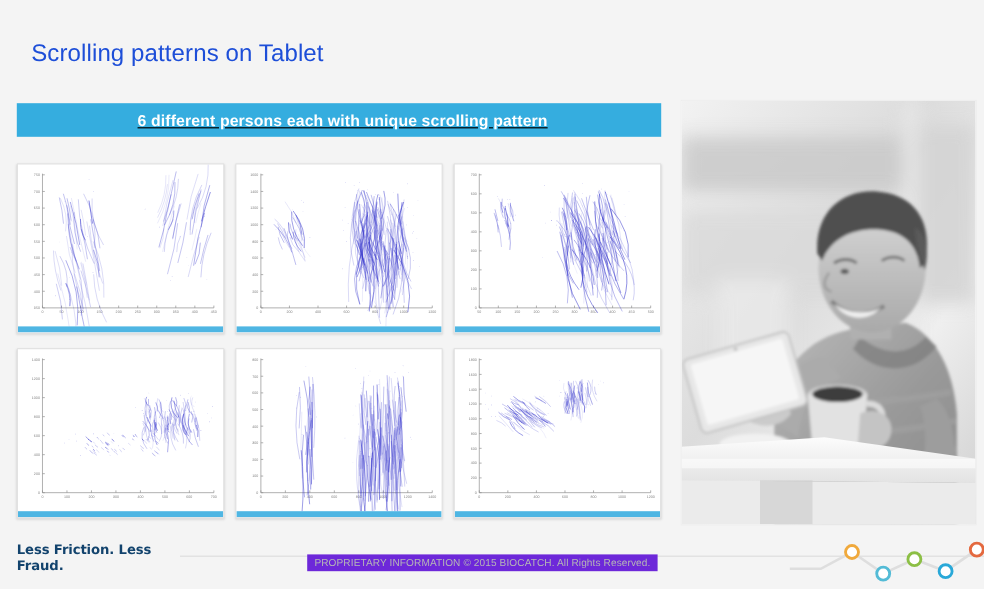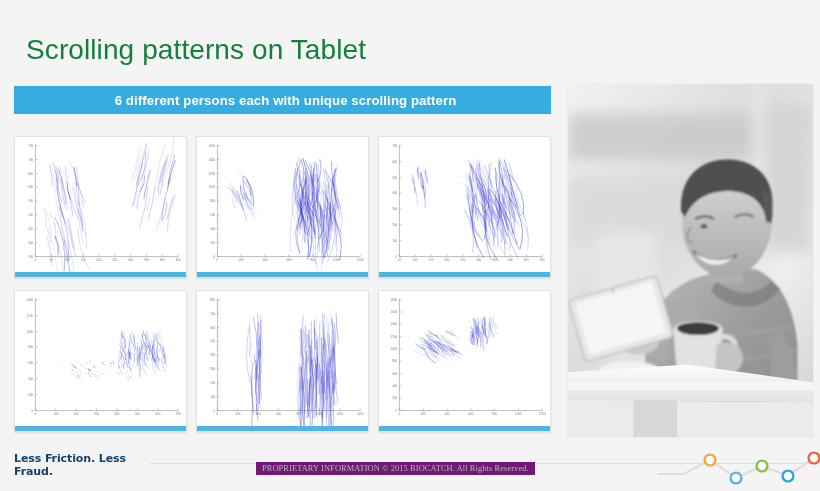--- a/index.html
+++ b/index.html
@@ -13,36 +13,37 @@
     position: relative;
     width: 820px; height: 491px;
     background: #f4f4f4;
     overflow: hidden;
   }
 
   
   #page-title {
     position: absolute;
     left: 26px; top: 34px;
-    font-size: 28px;
+    font-size: 20px;
     font-weight: 400;
-    color: #15803d;
+    color: #1d4ed8;
     letter-spacing: .1px;
     white-space: nowrap;
   }
 
   
   #subtitle-banner {
     position: absolute;
     left: 14px; top: 86px;
     width: 537px; height: 28px;
     background: #35ADDF;
     display: flex;
     align-items: center;
     justify-content: center;
+    text-decoration: underline;
   }
   #subtitle-banner .txt {
     color: #ffffff;
     font-size: 13.2px;
     font-weight: bold;
     letter-spacing: .1px;
     white-space: nowrap;
     padding-left: 6px;
   }
 
@@ -117,25 +118,24 @@
     font-weight: bold;
     color: #12436D;
     letter-spacing: -0.1px;
     font-family: "DejaVu Sans", sans-serif;
   }
   #copyright {
     position: absolute;
     left: 256px; top: 462px;
     font-size: 8.4px;
     color: #b6b6b6;
-    background: #701a75;
+    background: #6d28d9;
     padding: 2px 6px;
     white-space: nowrap;
     letter-spacing: .1px;
-    font-family: Liberation Serif, serif;
   }
   #deco-dots {
     position: absolute;
     left: 658px; top: 448px;
     width: 162px; height: 40px;
   }
 </style>
 </head>
 <body>
 

